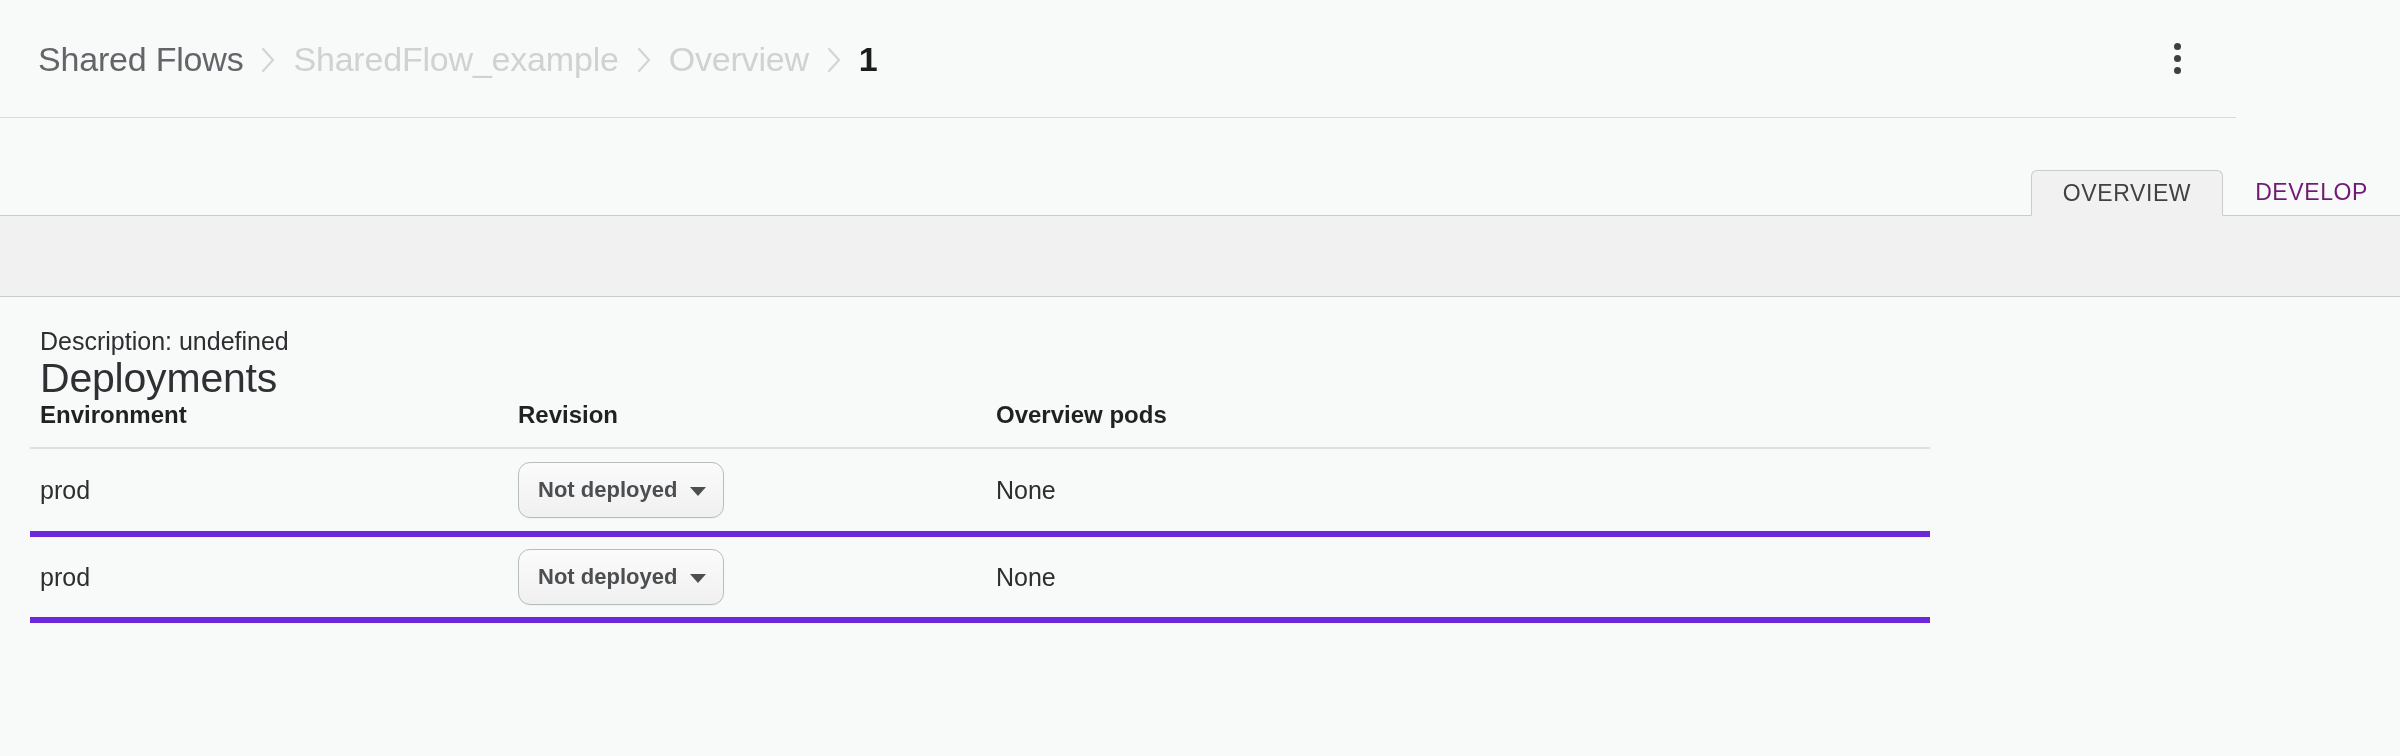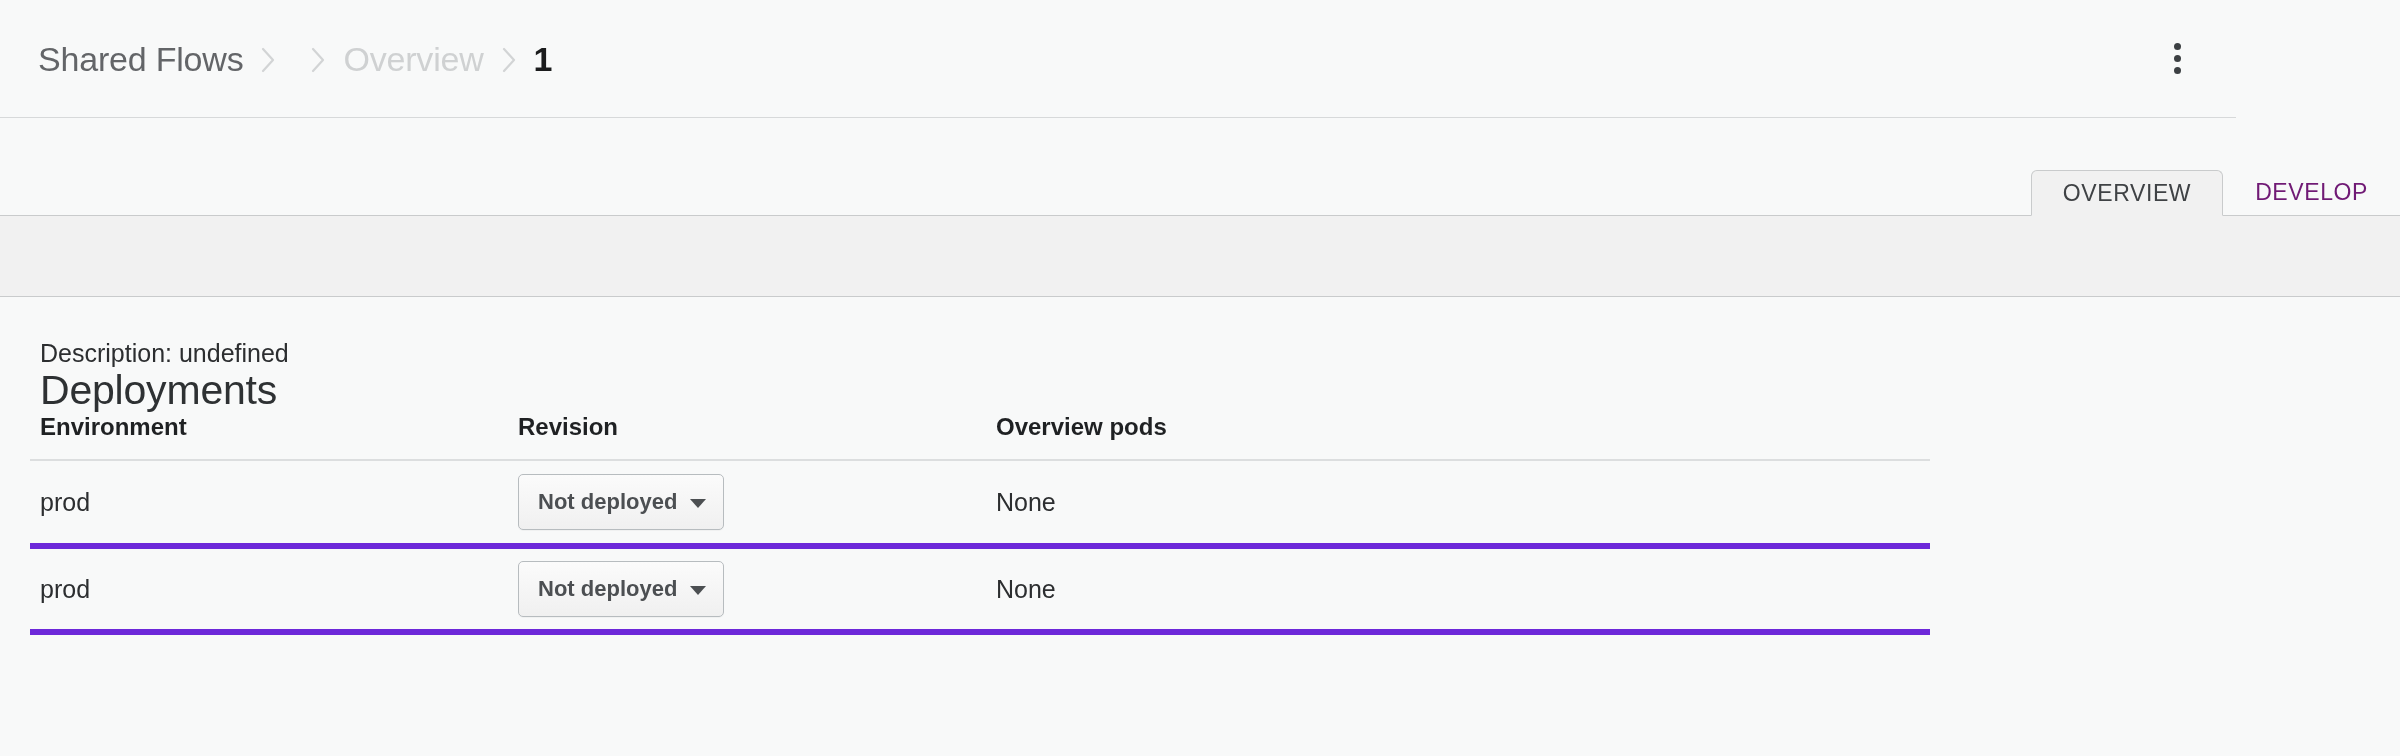--- a/index.html
+++ b/index.html
@@ -135,21 +135,21 @@
     background: #f1f1f1;
     border-top: 1px solid #c9cbcc;
     border-bottom: 1px solid #c9cbcc;
   }
 
   
   .content {
     position: absolute;
     top: 298px; left: 0;
     width: 2100px;
-    padding: 12px 30px;
+    padding: 0 30px;
   }
 
   .description {
     margin-top: 28px;
     margin-left: 10px;
     font-size: 25px;
     color: #2c2e30;
     line-height: 1.2;
   }
 
@@ -196,21 +196,21 @@
     align-items: center;
     gap: 13px;
     height: 56px;
     padding: 0 17px 0 19px;
     font-family: "Liberation Sans", sans-serif;
     font-size: 22px;
     font-weight: 700;
     color: #4c4f52;
     background: linear-gradient(to bottom, #fbfbfb 0%, #f0f0f0 100%);
     border: 1px solid #b7bcbf;
-    border-radius: 5px;
+    border-radius: 12px;
     cursor: pointer;
     white-space: nowrap;
     box-shadow: 0 1px 0 rgba(0,0,0,0.03);
   }
   .caret {
     width: 0; height: 0;
     border-left: 8px solid transparent;
     border-right: 8px solid transparent;
     border-top: 9px solid #4c4f52;
     display: block;
@@ -227,20 +227,21 @@
     <div class="breadcrumb">
 
       <span class="crumb root">Shared Flows</span>
 
       <span class="chev">
         <svg width="16" height="26" viewBox="0 0 16 26" aria-hidden="true">
           <path d="M3 2 L13 13 L3 24" fill="none" stroke="currentColor" stroke-width="2.2" stroke-linecap="round" stroke-linejoin="round"></path>
         </svg>
       </span>
 
+      <span class="crumb muted">SharedFlow_example</span>
 
       <span class="chev">
         <svg width="16" height="26" viewBox="0 0 16 26" aria-hidden="true">
           <path d="M3 2 L13 13 L3 24" fill="none" stroke="currentColor" stroke-width="2.2" stroke-linecap="round" stroke-linejoin="round"></path>
         </svg>
       </span>
 
       <span class="crumb muted">Overview</span>
 
       <span class="chev">

